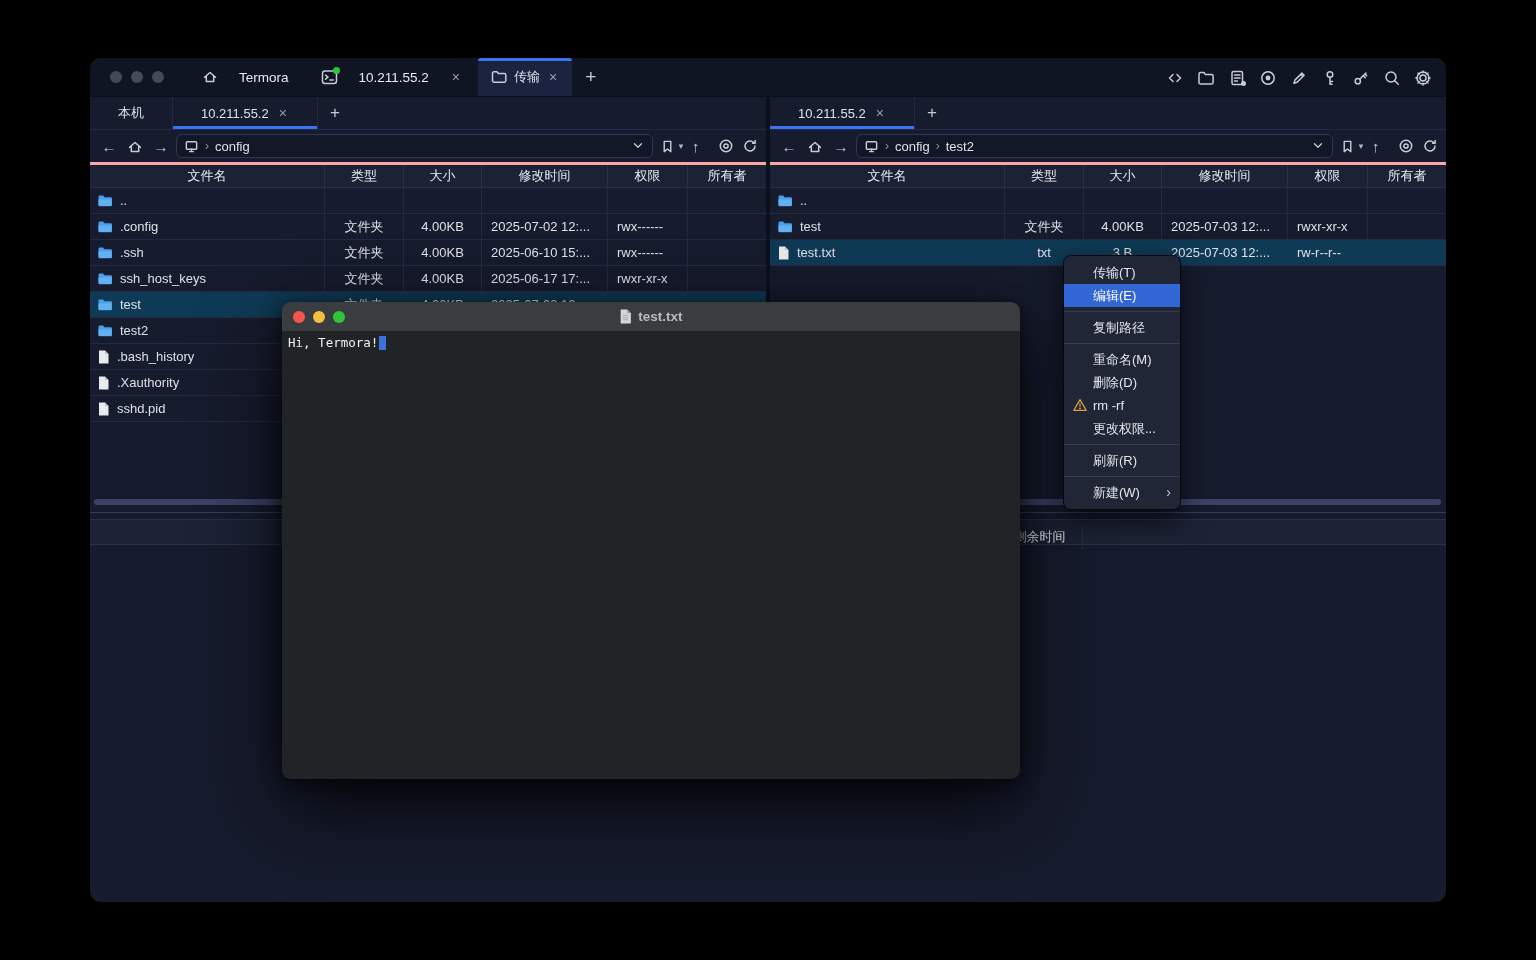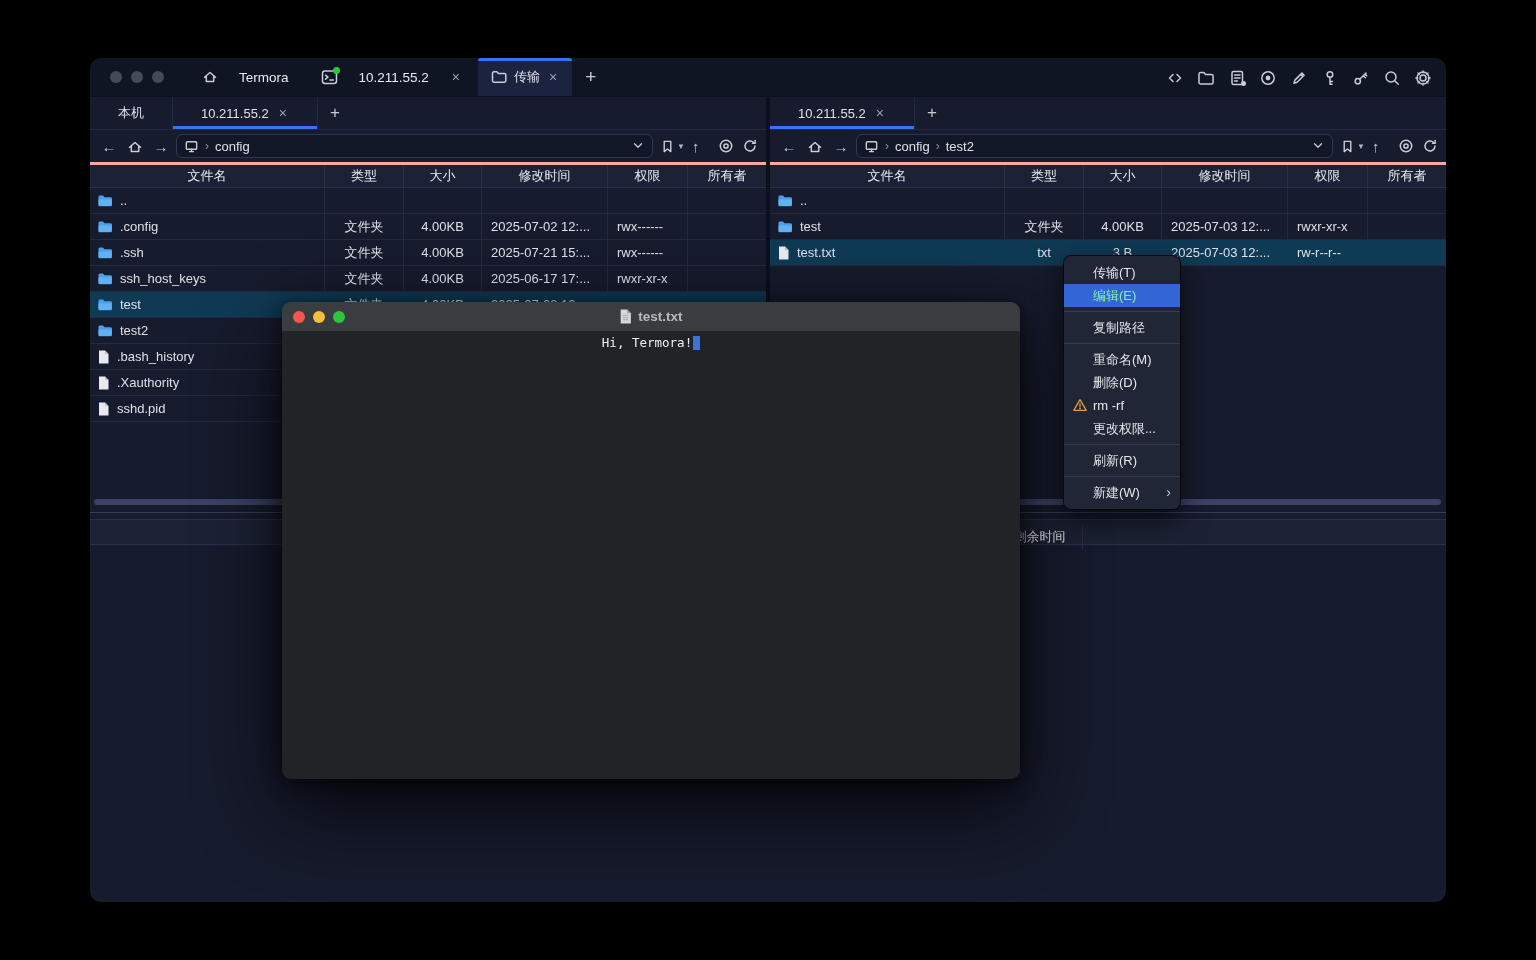--- a/index.html
+++ b/index.html
@@ -81,35 +81,35 @@
   .xhead > div { border-right:1px solid #2a3049; height:100%; display:flex; align-items:center; justify-content:center; }
   .xhead > div:last-child { border-right:none; }
   .t-name { width:325px; } .t-mid { width:608px; } .t-dest { width:220px; }
   .t-speed { width:79px;text-align:center; } .t-remain { width:86px;margin-top:9px; } .t-end { flex:1; }
 
   
   .menu { position:absolute; left:1063px; top:255px; width:118px; background:#202636;
     border:1px solid #05070c; border-radius:8px; padding:5px 0;
     box-shadow:0 10px 28px rgba(0,0,0,.65); z-index:30; font-size:13px; color:#e3e6ec; }
   .mi { position:relative; height:23px; line-height:23px; padding-left:29px; white-space:nowrap; }
-  .mi.hl { background:#3166d4; color:#86efac; }
+  .mi.hl { background:#3166d4; color:#ffffff; }
   .msep { height:1px; background:#343b52; margin:4px 0; }
   .mi .licon { position:absolute; left:8px; top:3px; display:flex; }
   .mi .sub { position:absolute; right:9px; top:0; color:#c2c6d0; font-size:14px; }
 
   
   .editor { position:absolute; left:282px; top:302px; width:738px; height:477px;
     border-radius:9px; overflow:hidden; box-shadow:0 28px 80px rgba(0,0,0,.8), 0 4px 18px rgba(0,0,0,.6); z-index:20; }
   .etbar { position:relative; height:29px; background:#3a3d40; display:flex; align-items:center; }
   .elights { display:flex; gap:8px; padding-left:11px; }
   .elight { width:12px; height:12px; border-radius:50%; }
   .etitle { position:absolute; left:0; right:0; text-align:center; color:#b6bac0;
     font-size:13.5px; font-weight:700; display:flex; justify-content:center; align-items:center; gap:6px; }
   .econtent { height:508px; background:#212426; padding:4px 6px;
-    font-family:"DejaVu Sans Mono", monospace; font-size:12.5px; color:#edeff2;text-align:center; }
+    font-family:"DejaVu Sans Mono", monospace; font-size:12.5px; color:#edeff2; }
   .cursor { display:inline-block; width:7px; height:14px; background:#3c72d9; vertical-align:text-bottom; margin-left:1px; }
 </style>
 </head>
 <body>
 
 <div class="page">
   <div class="win">
 
     <div class="tbar">
       <div class="dots">
@@ -279,21 +279,21 @@
             <span class="fico">
               <svg width="14" height="12" viewBox="0 0 14 12">
                 <path d="M.5 2c0-.8.6-1.4 1.4-1.4H5l1.4 1.7h6.2c.8 0 1.4.6 1.4 1.4v6.2c0 .8-.6 1.4-1.4 1.4H1.9c-.8 0-1.4-.6-1.4-1.4z" fill="#4aa0ed"></path>
                 <path d="M.5 4.6h13v4.9c0 .8-.6 1.4-1.4 1.4H1.9c-.8 0-1.4-.6-1.4-1.4z" fill="#63b1f1"></path>
               </svg>
             </span>
             <span>.ssh</span>
           </div>
         <div class="cell c-type">文件夹</div>
         <div class="cell c-size">4.00KB</div>
-        <div class="cell c-time">2025-07-21 15:...</div>
+        <div class="cell c-time">2025-06-10 15:...</div>
         <div class="cell c-perm">rwx------</div>
         <div class="cell c-own"></div>
       </div>
       <div class="row">
         <div class="cell c-name">
             <span class="fico">
               <svg width="14" height="12" viewBox="0 0 14 12">
                 <path d="M.5 2c0-.8.6-1.4 1.4-1.4H5l1.4 1.7h6.2c.8 0 1.4.6 1.4 1.4v6.2c0 .8-.6 1.4-1.4 1.4H1.9c-.8 0-1.4-.6-1.4-1.4z" fill="#4aa0ed"></path>
                 <path d="M.5 4.6h13v4.9c0 .8-.6 1.4-1.4 1.4H1.9c-.8 0-1.4-.6-1.4-1.4z" fill="#63b1f1"></path>
               </svg>

